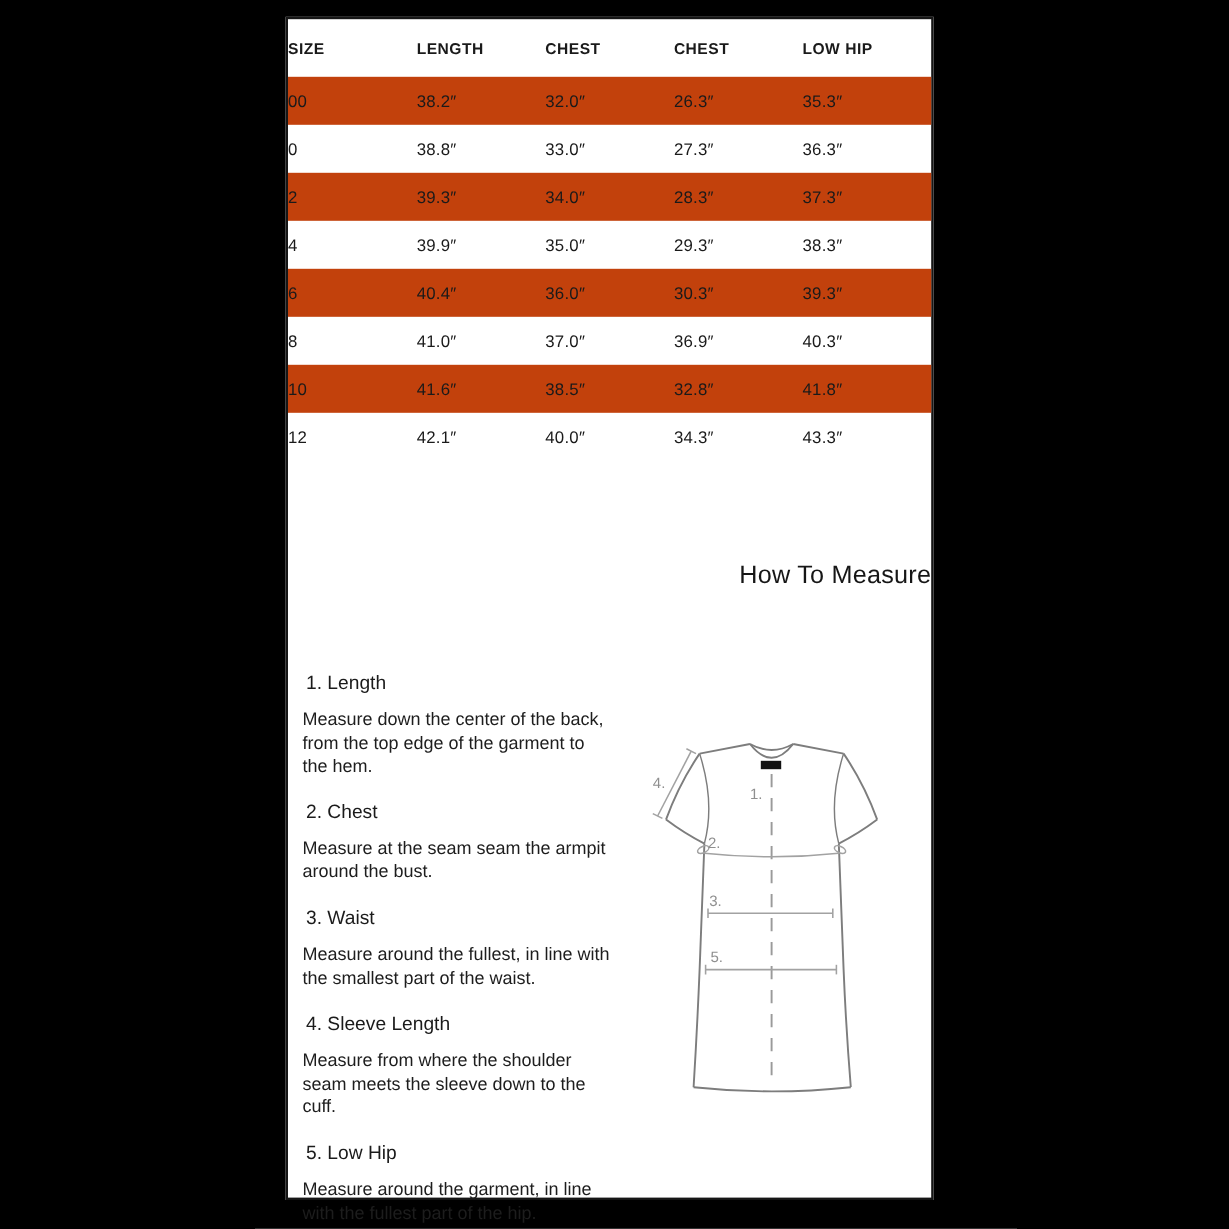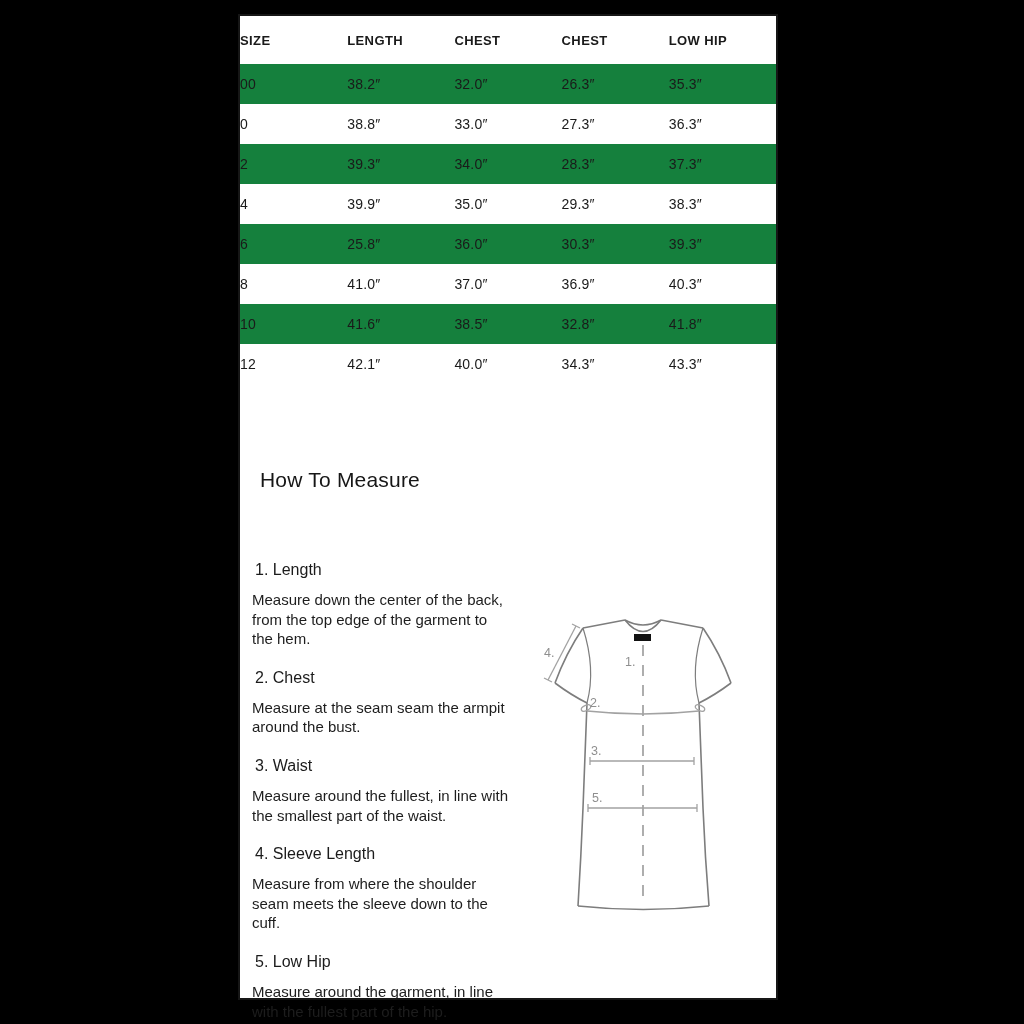--- a/index.html
+++ b/index.html
@@ -14,39 +14,39 @@
     position: absolute;
     left: 238px; top: 14px;
     width: 540px; height: 986px;
     background: #fff;
     border: 2px solid #161616;
   }
   
   .table { position: absolute; top: 0; left: 0; width: 100%; }
   .trow { display: flex; width: 100%; height: 40px; align-items: center; }
   .trow.head { height: 48px; }
-  .trow.striped { background: #15803d; }
+  .trow.striped { background: #c2410c; }
   .tcell {
     width: 20%;
     text-align: left;
     font-size: 14px;
     color: #1a1a1a;
     letter-spacing: 0.2px;
   }
   .trow.head .tcell {
     font-size: 13px;
     font-weight: 700;
     letter-spacing: 0.4px;
   }
   
   .htm-title {
     position: absolute;
     top: 452px; left: 0;
     width: 100%;
-    text-align: left;
+    text-align: right;
     font-size: 21px;
     font-weight: 500;
     color: #161616;
     letter-spacing: 0.2px;
     padding-left: 20px;
   }
   .sections {
     position: absolute;
     top: 497px; left: 12px;
     width: 258px;
@@ -113,21 +113,21 @@
     </div>
     <div class="trow">
       <div class="tcell">4</div>
       <div class="tcell">39.9″</div>
       <div class="tcell">35.0″</div>
       <div class="tcell">29.3″</div>
       <div class="tcell">38.3″</div>
     </div>
     <div class="trow striped">
       <div class="tcell">6</div>
-      <div class="tcell">25.8″</div>
+      <div class="tcell">40.4″</div>
       <div class="tcell">36.0″</div>
       <div class="tcell">30.3″</div>
       <div class="tcell">39.3″</div>
     </div>
     <div class="trow">
       <div class="tcell">8</div>
       <div class="tcell">41.0″</div>
       <div class="tcell">37.0″</div>
       <div class="tcell">36.9″</div>
       <div class="tcell">40.3″</div>

